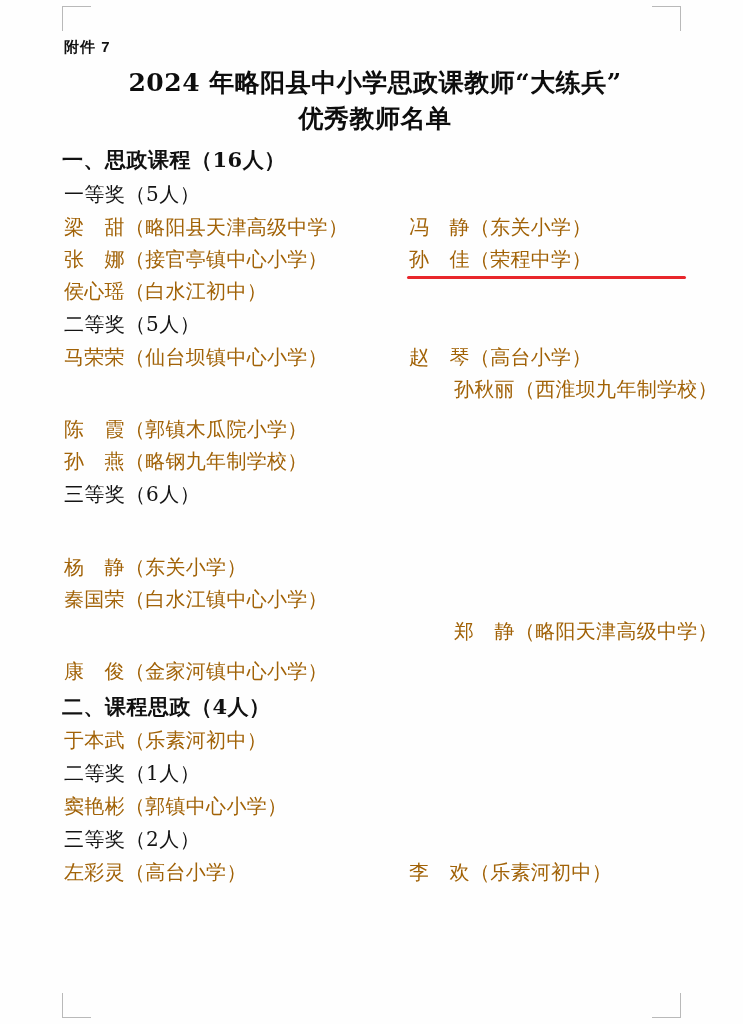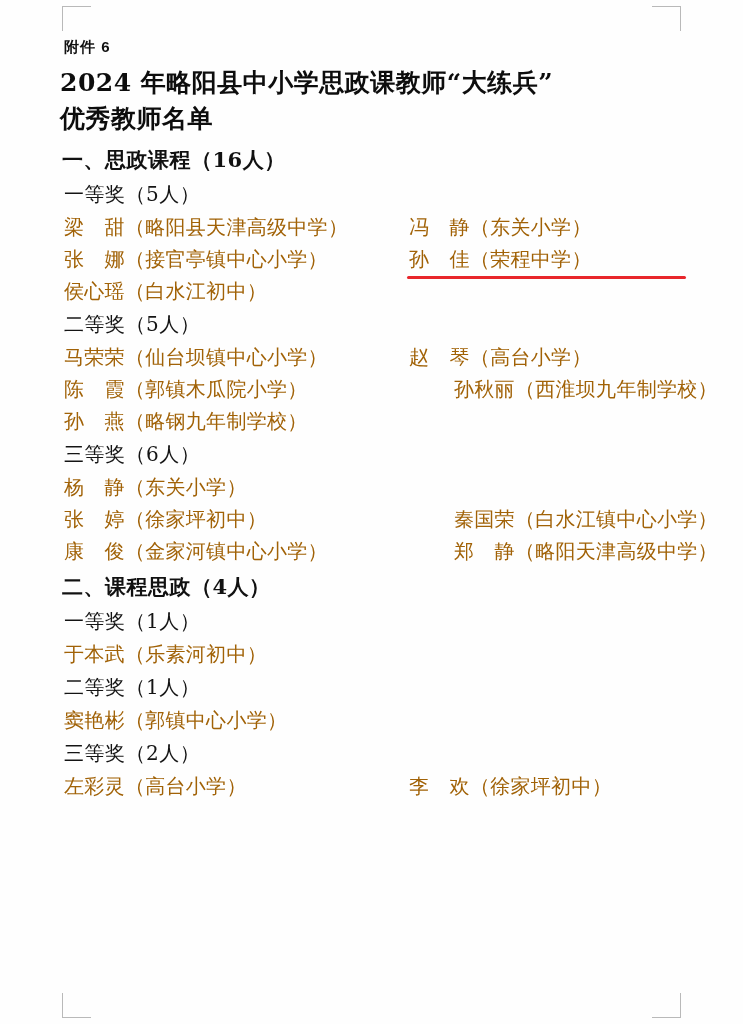--- a/index.html
+++ b/index.html
@@ -48,20 +48,21 @@
   .attach {
     font-family: "Liberation Sans", sans-serif;
     font-size: 15px;
     font-weight: bold;
     letter-spacing: 1px;
     margin: 0 0 8px 4px;
     color: #111;
   }
 
   .doc-title {
+    text-align: center;
     font-family: "DejaVu Serif", "Liberation Serif", serif;
     font-weight: bold;
     font-size: 25px;
     line-height: 1.42;
     letter-spacing: 0.5px;
     color: #0d0d0d;
     margin: 2px 0 10px 0;
   }
   .doc-title .line2 { display: block; }
 
@@ -87,21 +88,21 @@
     margin: 7px 0 7px 4px;
     color: #a16207;
     line-height: 1.25;
   }
   .cell {
     position: relative;
     white-space: nowrap;
   }
   .cell.col1 { width: 345px; flex: 0 0 345px; }
   .cell.col2 { flex: 1 1 auto; }
-  .cell.wide1 { width: 390px; flex: 0 0 390px; }
+  .cell.wide1 { width: 390px; flex: 0 0 390px; margin-top: 40px; }
 
   
   .underlined::after {
     content: "";
     position: absolute;
     left: -2px;
     right: 4px;
     bottom: -7px;
     height: 3px;
     background: var(--hl, #e8262b);
@@ -111,21 +112,21 @@
 </head>
 <body>
 
 <div class="page">
   <div class="crop tl"></div>
   <div class="crop tr"></div>
   <div class="crop bl"></div>
   <div class="crop br"></div>
 
   <div class="content">
-    <div class="attach">附件 6</div>
+    <div class="attach">附件 7</div>
 
     <div class="doc-title">
       <span>2024 年略阳县中小学思政课教师“大练兵”</span>
       <span class="line2">优秀教师名单</span>
     </div>
 
     <div id="sections">
         <div class="section-head">一、思政课程（16人）</div>
         <div class="award-label">一等奖（5人）</div>
         <div class="row">
@@ -149,36 +150,34 @@
           <div class="cell col2">孙秋丽（西淮坝九年制学校）</div>
         </div>
         <div class="row">
           <div class="cell col1">孙　燕（略钢九年制学校）</div>
         </div>
         <div class="award-label">三等奖（6人）</div>
         <div class="row">
           <div class="cell wide1">杨　静（东关小学）</div>
         </div>
         <div class="row">
-          <div class="cell wide1">张　婷（徐家坪初中）</div>
           <div class="cell col2">秦国荣（白水江镇中心小学）</div>
         </div>
         <div class="row">
           <div class="cell wide1">康　俊（金家河镇中心小学）</div>
           <div class="cell col2">郑　静（略阳天津高级中学）</div>
         </div>
         <div class="section-head">二、课程思政（4人）</div>
-        <div class="award-label">一等奖（1人）</div>
         <div class="row">
           <div class="cell col1">于本武（乐素河初中）</div>
         </div>
         <div class="award-label">二等奖（1人）</div>
         <div class="row">
           <div class="cell col1">窦艳彬（郭镇中心小学）</div>
         </div>
         <div class="award-label">三等奖（2人）</div>
         <div class="row">
           <div class="cell col1">左彩灵（高台小学）</div>
-          <div class="cell col2">李　欢（徐家坪初中）</div>
+          <div class="cell col2">李　欢（乐素河初中）</div>
         </div>
       </div>
   </div>
 </div>
 
 </body></html>

